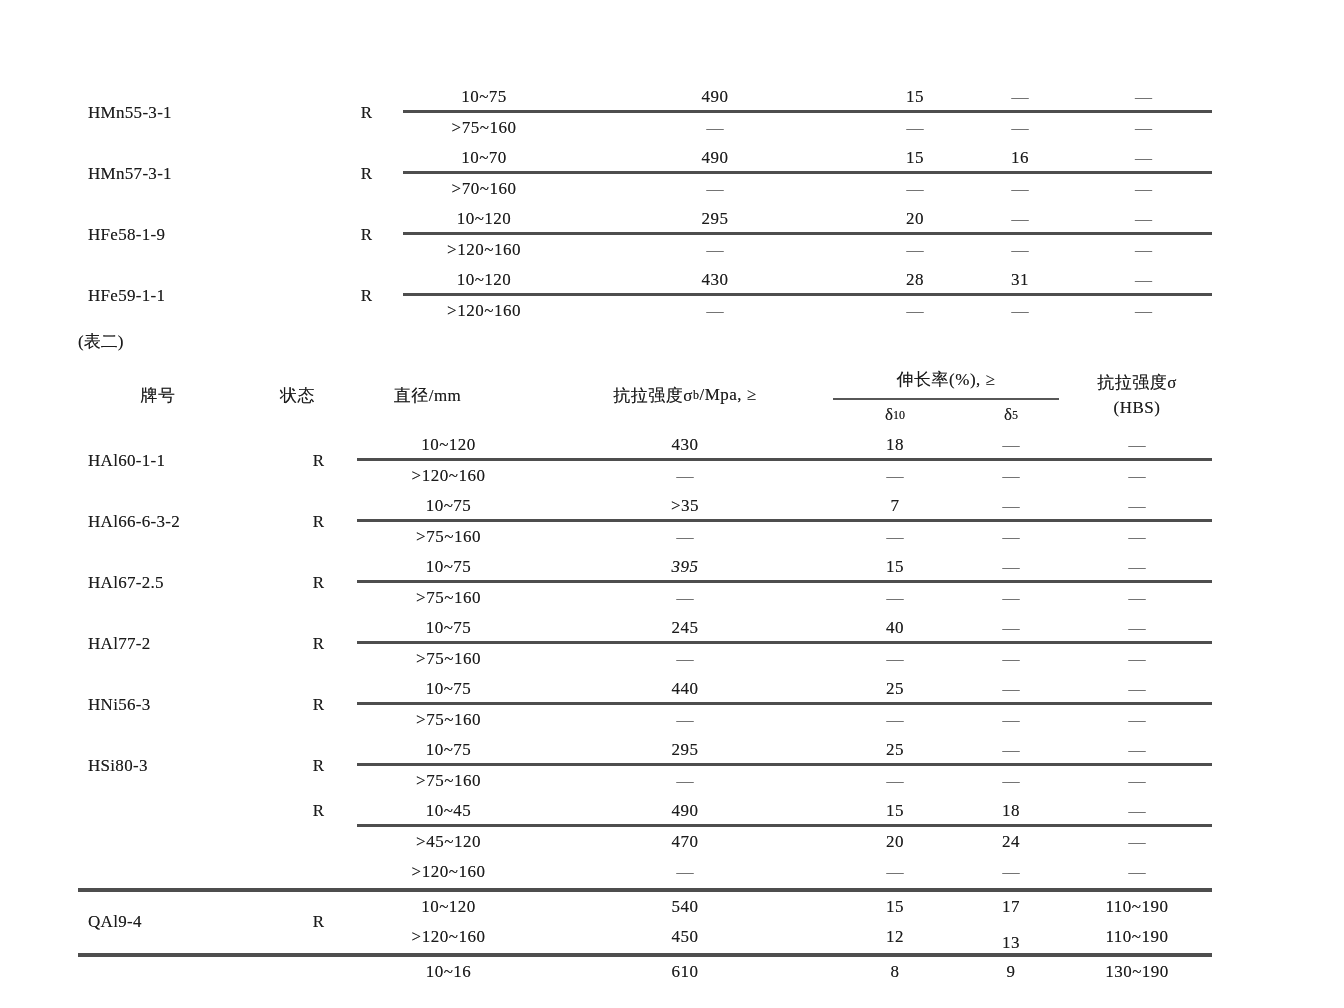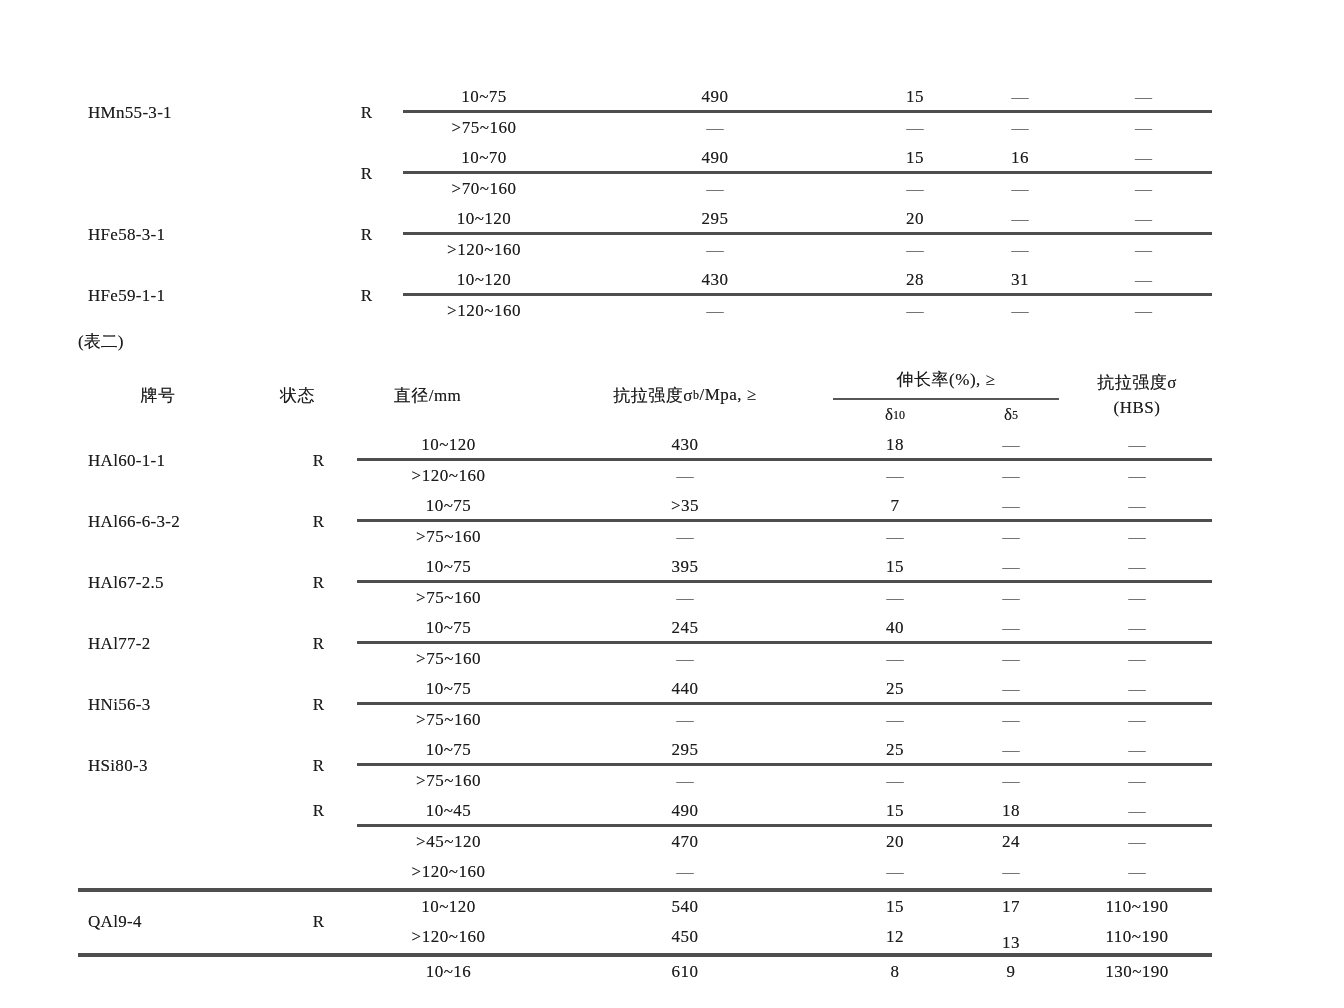--- a/index.html
+++ b/index.html
@@ -59,35 +59,36 @@
         <div class="cell d5 dash" style="grid-row: 1;">—</div>
         <div class="cell hbs dash" style="grid-row: 1;">—</div>
         <div class="cell dia" style="grid-row: 2;">&gt;75~160</div>
         <div class="cell ten dash" style="grid-row: 2;">—</div>
         <div class="cell d10 dash" style="grid-row: 2;">—</div>
         <div class="cell d5 dash" style="grid-row: 2;">—</div>
         <div class="cell hbs dash" style="grid-row: 2;">—</div>
         <div class="rule"></div>
       </div>
       <div class="grp" style="grid-template-rows: repeat(2, 30.5px);">
+        <div class="g">HMn57-3-1</div>
         <div class="s">R</div>
         <div class="cell dia" style="grid-row: 1;">10~70</div>
         <div class="cell ten" style="grid-row: 1;">490</div>
         <div class="cell d10" style="grid-row: 1;">15</div>
         <div class="cell d5" style="grid-row: 1;">16</div>
         <div class="cell hbs dash" style="grid-row: 1;">—</div>
         <div class="cell dia" style="grid-row: 2;">&gt;70~160</div>
         <div class="cell ten dash" style="grid-row: 2;">—</div>
         <div class="cell d10 dash" style="grid-row: 2;">—</div>
         <div class="cell d5 dash" style="grid-row: 2;">—</div>
         <div class="cell hbs dash" style="grid-row: 2;">—</div>
         <div class="rule"></div>
       </div>
       <div class="grp" style="grid-template-rows: repeat(2, 30.5px);">
-        <div class="g">HFe58-3-1</div>
+        <div class="g">HFe58-1-9</div>
         <div class="s">R</div>
         <div class="cell dia" style="grid-row: 1;">10~120</div>
         <div class="cell ten" style="grid-row: 1;">295</div>
         <div class="cell d10" style="grid-row: 1;">20</div>
         <div class="cell d5 dash" style="grid-row: 1;">—</div>
         <div class="cell hbs dash" style="grid-row: 1;">—</div>
         <div class="cell dia" style="grid-row: 2;">&gt;120~160</div>
         <div class="cell ten dash" style="grid-row: 2;">—</div>
         <div class="cell d10 dash" style="grid-row: 2;">—</div>
         <div class="cell d5 dash" style="grid-row: 2;">—</div>
@@ -170,21 +171,21 @@
         <div class="cell ten dash" style="grid-row: 2;">—</div>
         <div class="cell d10 dash" style="grid-row: 2;">—</div>
         <div class="cell d5 dash" style="grid-row: 2;">—</div>
         <div class="cell hbs dash" style="grid-row: 2;">—</div>
         <div class="rule"></div>
       </div>
       <div class="grp" style="grid-template-rows: repeat(2, 30.5px);">
         <div class="g">HAl67-2.5</div>
         <div class="s">R</div>
         <div class="cell dia" style="grid-row: 1;">10~75</div>
-        <div class="cell ten" style="grid-row: 1;">395</div>
+        <div class="cell ten" style="grid-row: 1; font-style: italic;">395</div>
         <div class="cell d10" style="grid-row: 1;">15</div>
         <div class="cell d5 dash" style="grid-row: 1;">—</div>
         <div class="cell hbs dash" style="grid-row: 1;">—</div>
         <div class="cell dia" style="grid-row: 2;">&gt;75~160</div>
         <div class="cell ten dash" style="grid-row: 2;">—</div>
         <div class="cell d10 dash" style="grid-row: 2;">—</div>
         <div class="cell d5 dash" style="grid-row: 2;">—</div>
         <div class="cell hbs dash" style="grid-row: 2;">—</div>
         <div class="rule"></div>
       </div>

